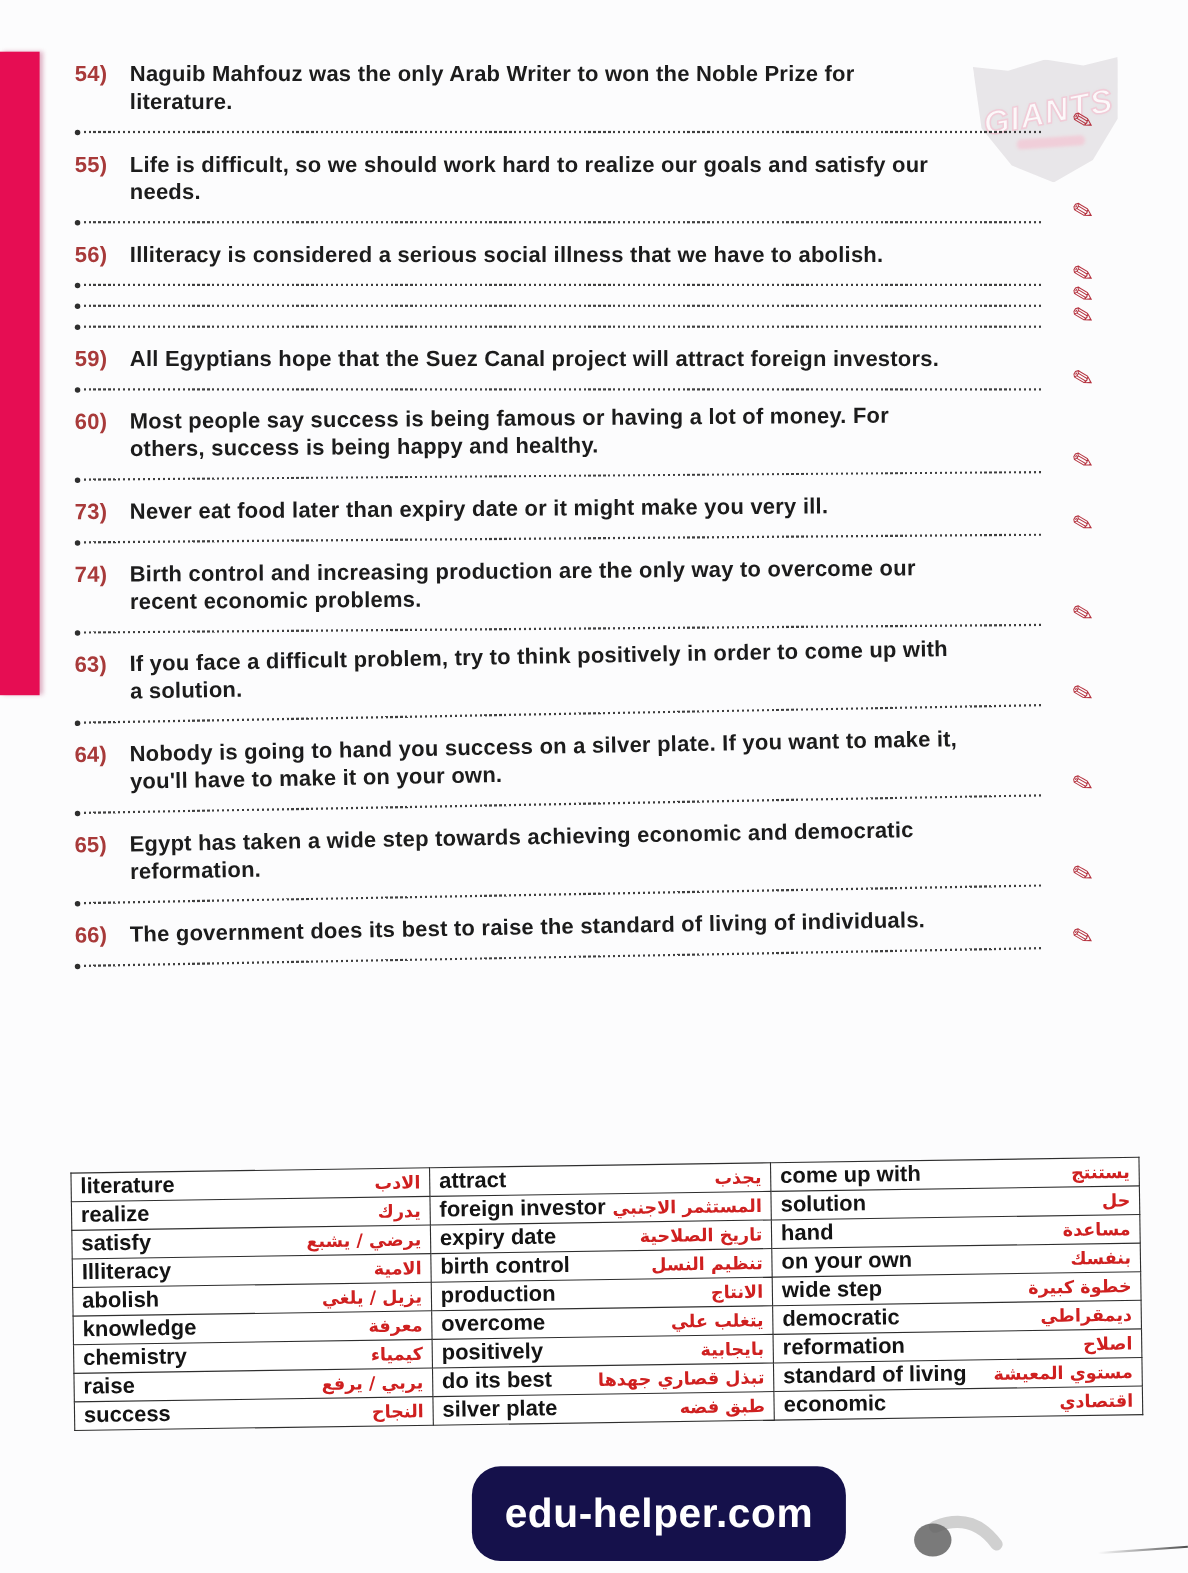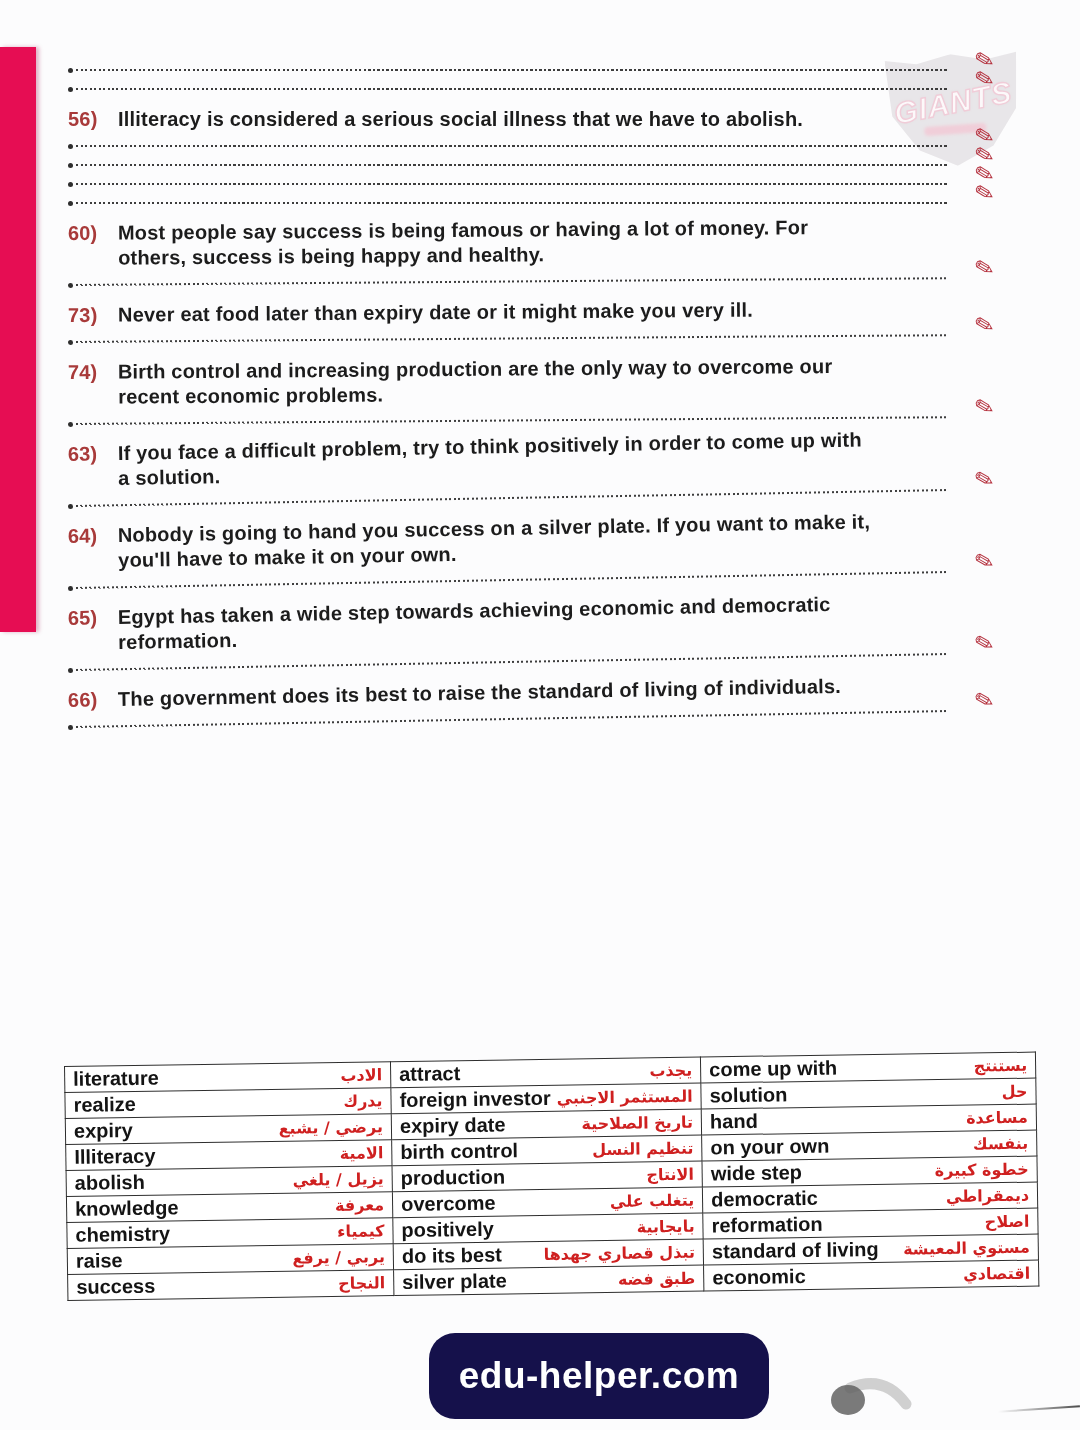--- a/index.html
+++ b/index.html
@@ -124,44 +124,58 @@
 
 <div class="watermark">
   <div class="shield">
     <div class="wm-text">GIANTS</div>
     <div class="wm-sub"></div>
   </div>
 </div>
 
 <div class="content">
 
-  <div class="ansline">
-      <span class="pen">✎</span>
-    </div>
-
+  <div class="item">
+    <span class="num">54)</span>
+    <span class="txt">Naguib Mahfouz was the only Arab Writer to won the Noble Prize for
+literature.</span>
+  </div>
+  <div class="ansline">
+      <span class="pen">✎</span>
+    </div>
+
+  <div class="item">
+    <span class="num">55)</span>
+    <span class="txt">Life is difficult, so we should work hard to realize our goals and satisfy our
+needs.</span>
+  </div>
   <div class="ansline">
       <span class="pen">✎</span>
     </div>
 
   <div class="item">
     <span class="num">56)</span>
     <span class="txt">Illiteracy is considered a serious social illness that we have to abolish.</span>
   </div>
   <div class="ansline">
       <span class="pen">✎</span>
     </div>
 
   <div class="ansline">
       <span class="pen">✎</span>
     </div>
 
   <div class="ansline">
       <span class="pen">✎</span>
     </div>
 
+  <div class="item">
+    <span class="num">59)</span>
+    <span class="txt">All Egyptians hope that the Suez Canal project will attract foreign investors.</span>
+  </div>
   <div class="ansline">
       <span class="pen">✎</span>
     </div>
 
   <div class="item tA">
     <span class="num">60)</span>
     <span class="txt">Most people say success is being famous or having a lot of money. For
 others, success is being happy and healthy.</span>
   </div>
   <div class="ansline tA">
@@ -265,21 +279,21 @@
       <td>
           <div class="pair">
             <span class="en">solution</span>
             <span class="ar">حل</span>
           </div>
         </td>
     </tr>
     <tr>
       <td>
           <div class="pair">
-            <span class="en">expiry</span>
+            <span class="en">satisfy</span>
             <span class="ar">يرضي / يشبع</span>
           </div>
         </td>
       <td>
           <div class="pair">
             <span class="en">expiry date</span>
             <span class="ar">تاريخ الصلاحية</span>
           </div>
         </td>
       <td>

